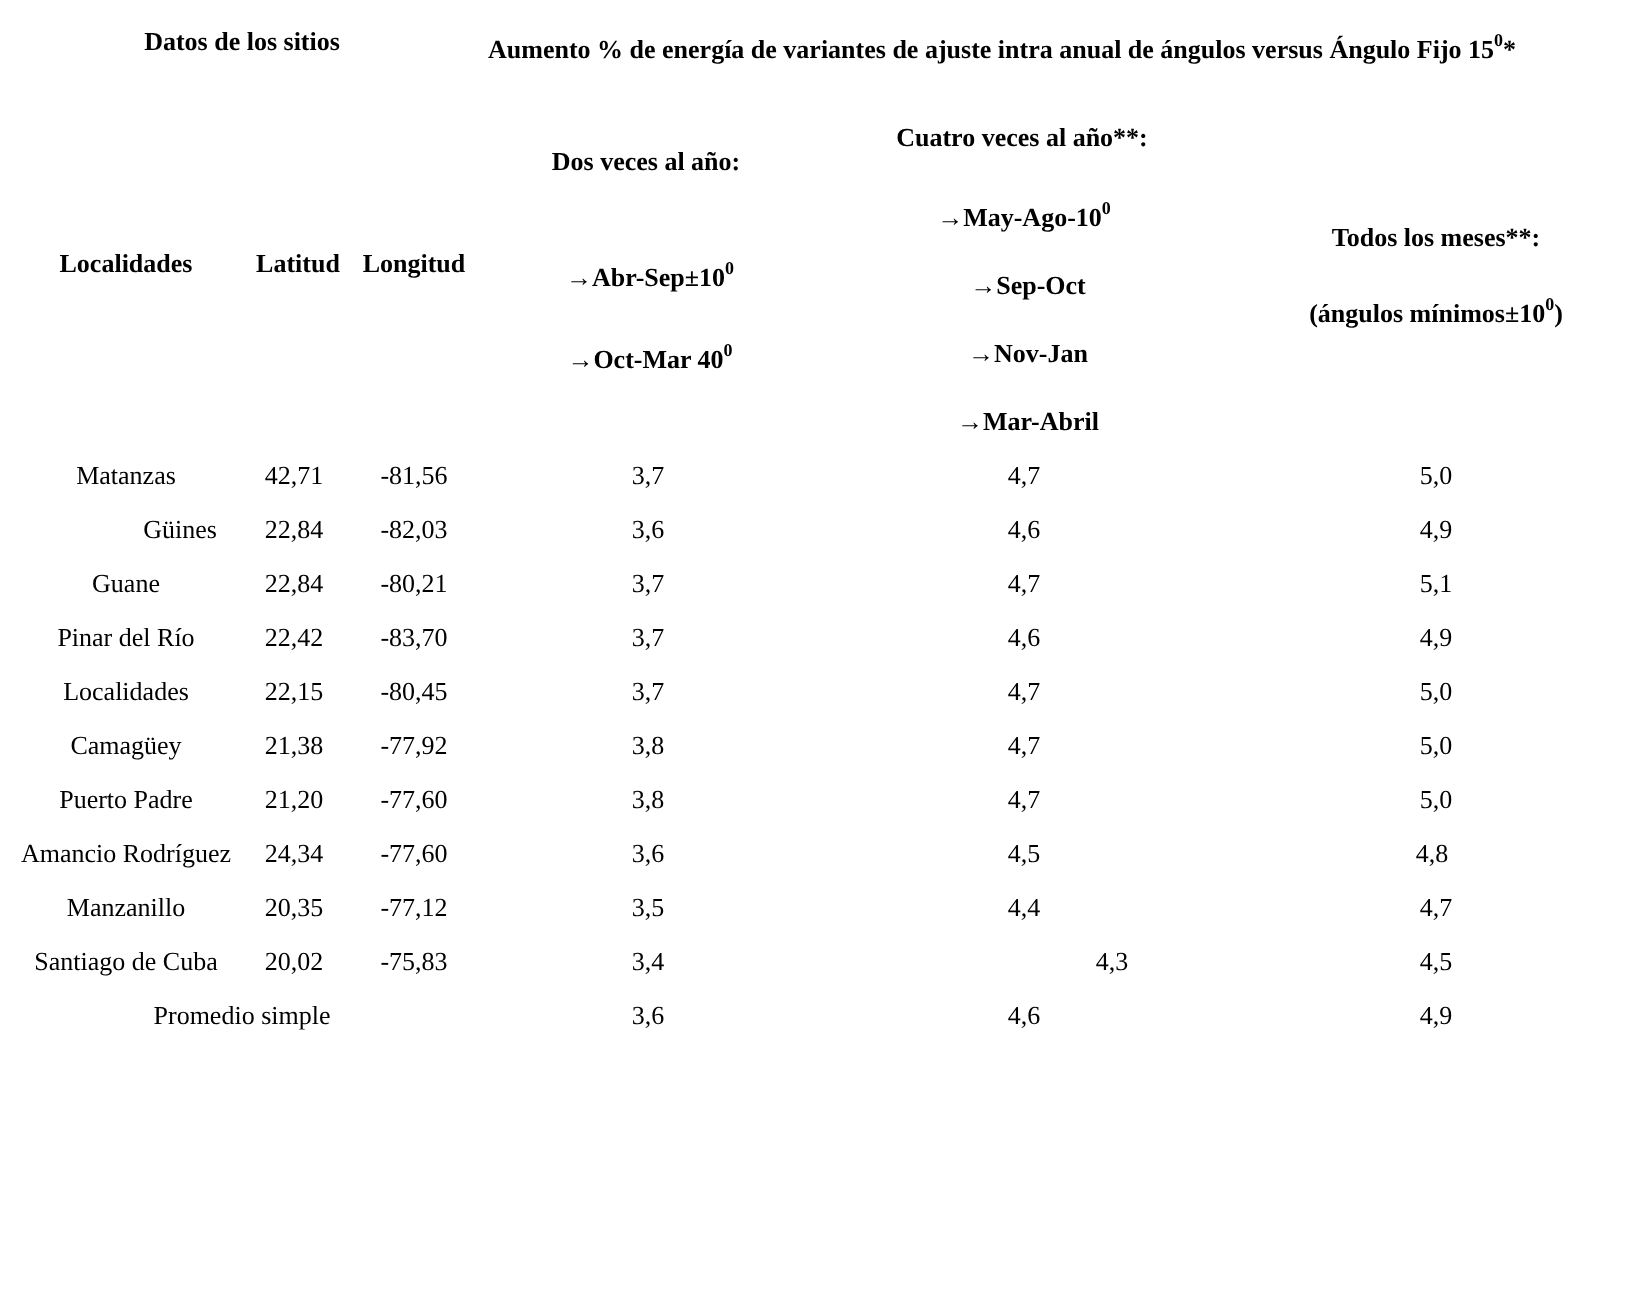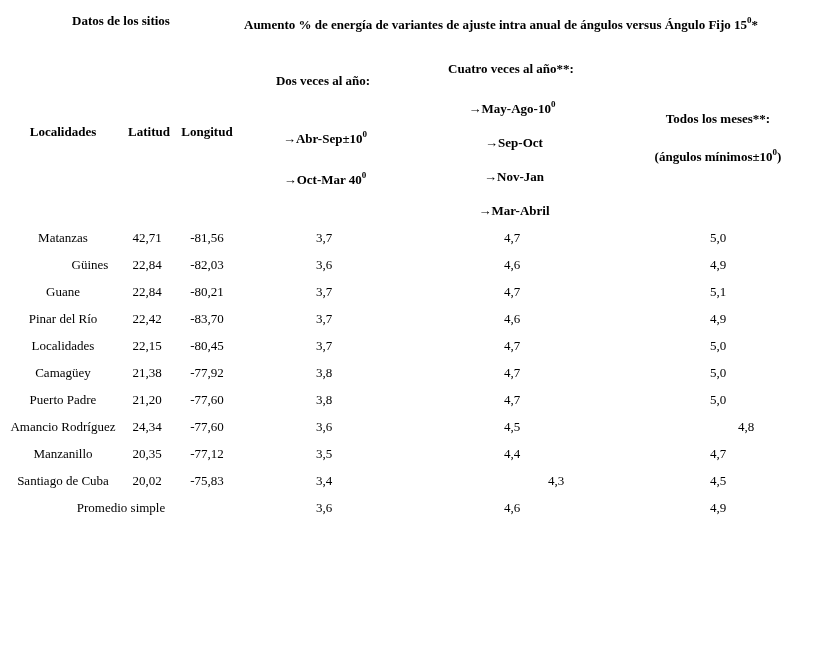--- a/index.html
+++ b/index.html
@@ -93,21 +93,21 @@
     <div class="abs n c" style="left:324px; top:392px;">3,8</div>
     <div class="abs n c" style="left:512px; top:392px;">4,7</div>
     <div class="abs n c" style="left:718px; top:392px;">5,0</div>
   </div>
   <div>
     <div class="abs n c" style="left:63px; top:419px;">Amancio Rodríguez</div>
     <div class="abs n c" style="left:147px; top:419px;">24,34</div>
     <div class="abs n c" style="left:207px; top:419px;">-77,60</div>
     <div class="abs n c" style="left:324px; top:419px;">3,6</div>
     <div class="abs n c" style="left:512px; top:419px;">4,5</div>
-    <div class="abs n c" style="left:746px; top:419px;">4,8</div>
+    <div class="abs n c" style="left:716px; top:419px;">4,8</div>
   </div>
   <div>
     <div class="abs n c" style="left:63px; top:446px;">Manzanillo</div>
     <div class="abs n c" style="left:147px; top:446px;">20,35</div>
     <div class="abs n c" style="left:207px; top:446px;">-77,12</div>
     <div class="abs n c" style="left:324px; top:446px;">3,5</div>
     <div class="abs n c" style="left:512px; top:446px;">4,4</div>
     <div class="abs n c" style="left:718px; top:446px;">4,7</div>
   </div>
   <div>

